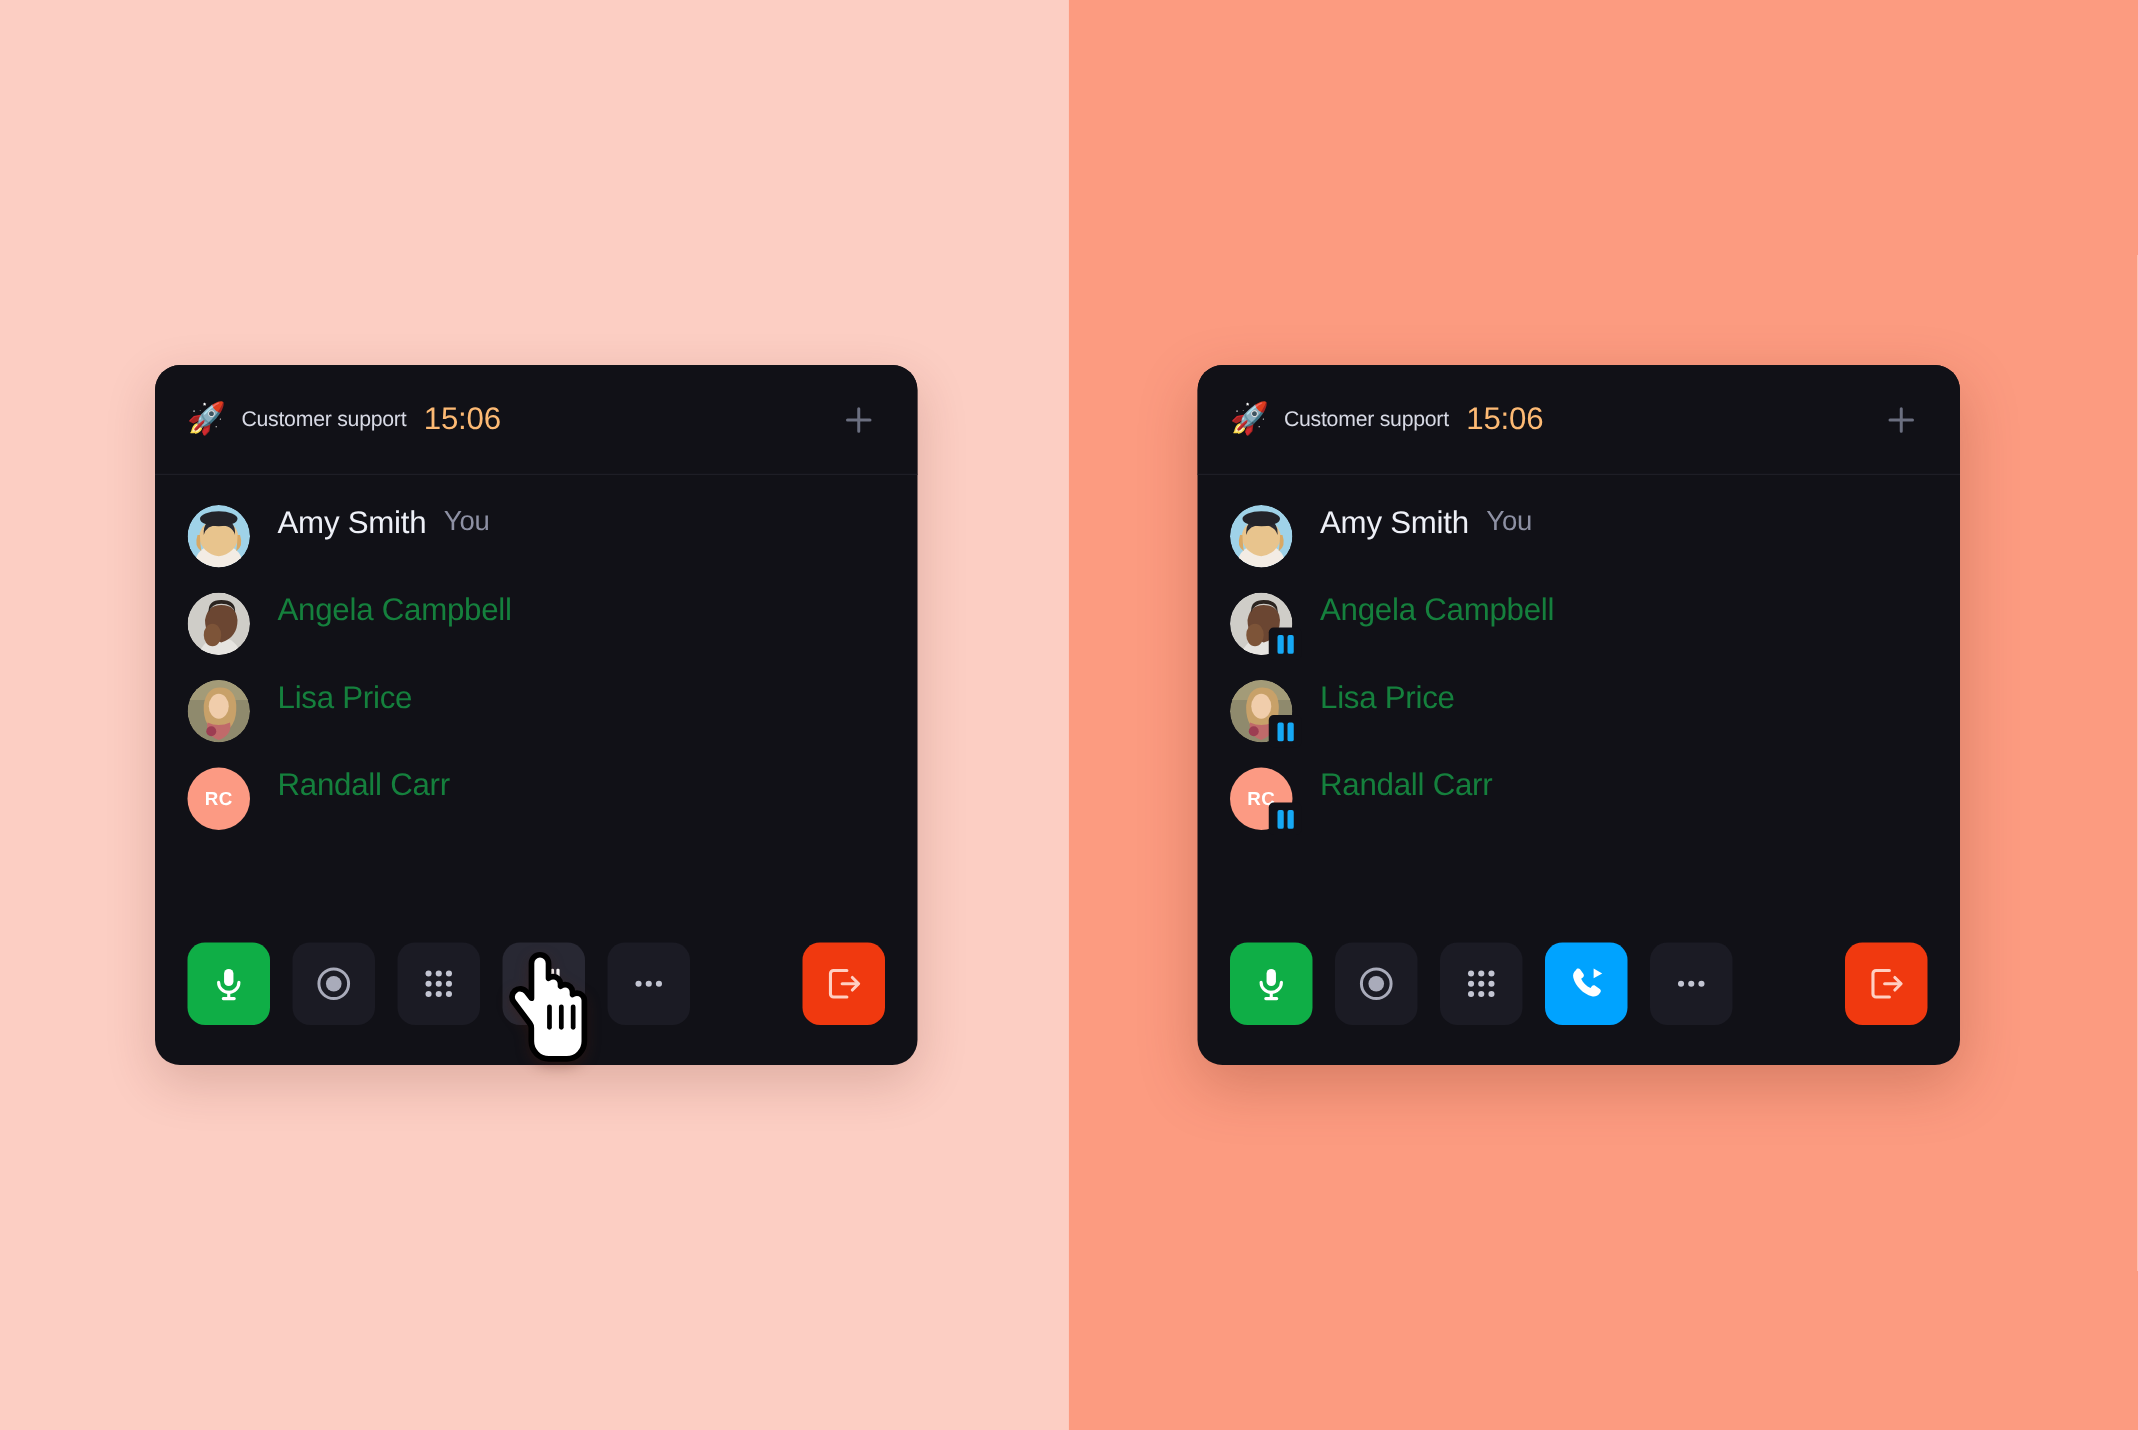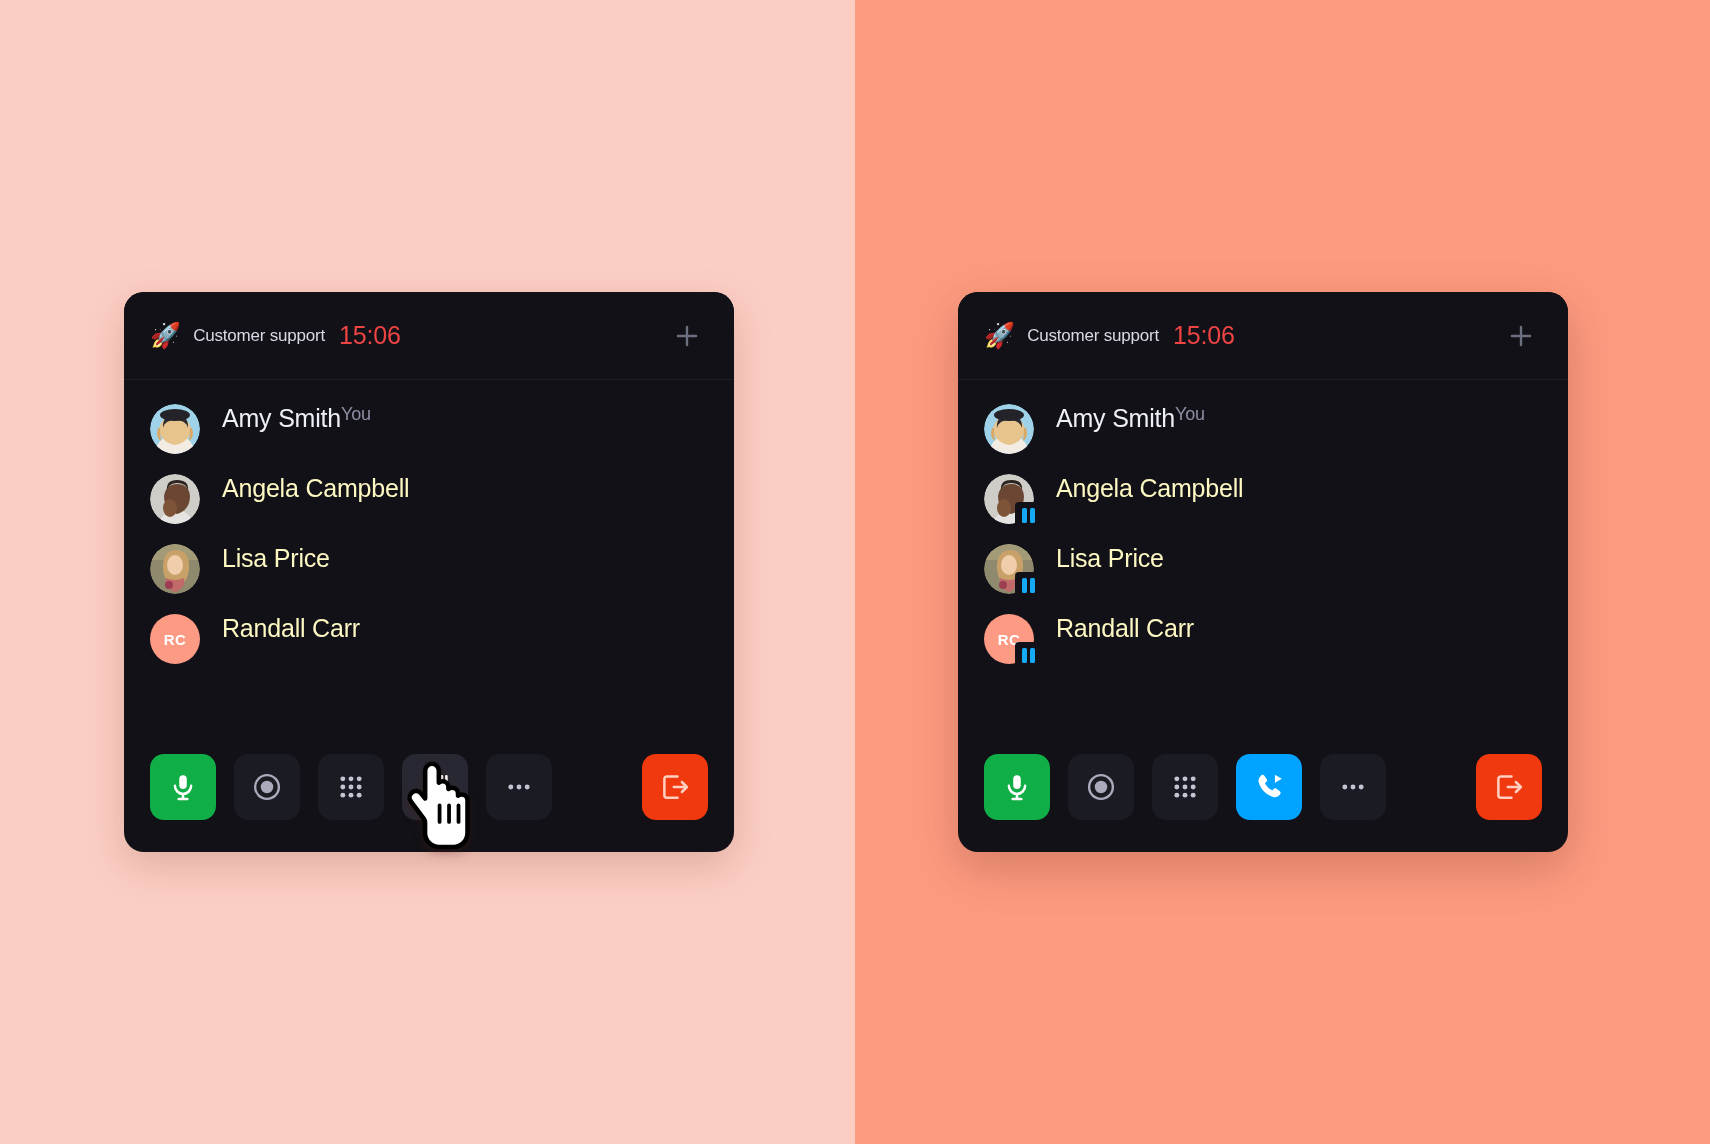--- a/index.html
+++ b/index.html
@@ -58,21 +58,21 @@
     filter: saturate(1.05);
   }
   .header-title {
     font-size: 17px;
     color: #d7d9e4;
     letter-spacing: -0.2px;
     white-space: nowrap;
   }
   .header-time {
     font-size: 25px;
-    color: #ef4444;
+    color: #fdba74;
     margin-left: 14px;
     letter-spacing: -0.2px;
     white-space: nowrap;
   }
   .header-spacer { flex: 1 1 auto; }
   .plus-btn {
     width: 42px; height: 42px;
     display: flex; align-items: center; justify-content: center;
     cursor: pointer;
     border-radius: 8px;
@@ -129,27 +129,28 @@
   }
   .hold-badge .bar {
     width: 5px;
     height: 15px;
     background: #16A9F5;
     border-radius: 1.5px;
     margin: 0 1.5px;
   }
   .participant-name {
     font-size: 25px;
-    color: #fef9c3;
+    color: #15803d;
     letter-spacing: -0.2px;
     white-space: nowrap;
   }
   .participant-you {
-    font-size: 18px;
+    font-size: 22px;
     color: #8d90a3;
+    margin-left: 14px;
     letter-spacing: -0.2px;
   }
   .participant.is-self .participant-name { color: #eef0f7; }
 
   
   .toolbar {
     flex: 0 0 auto;
     display: flex;
     align-items: center;
     padding: 0 26px 32px 26px;

